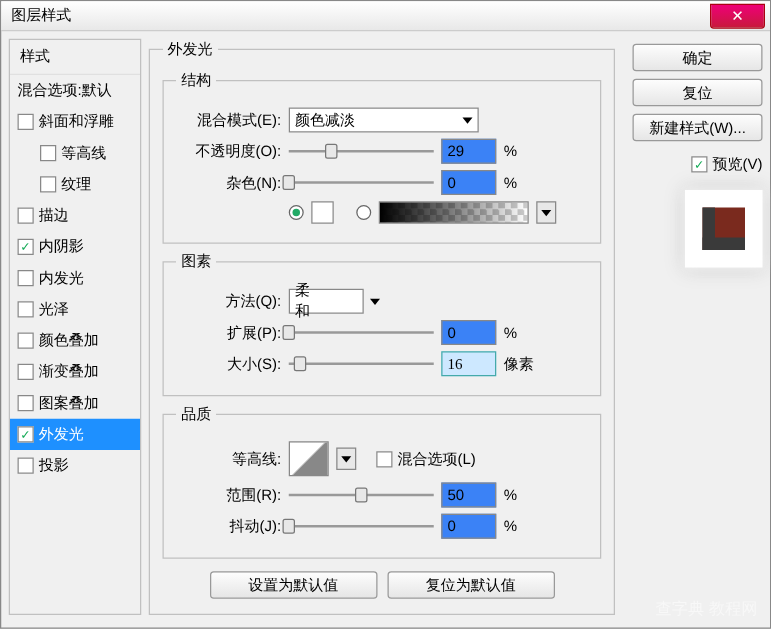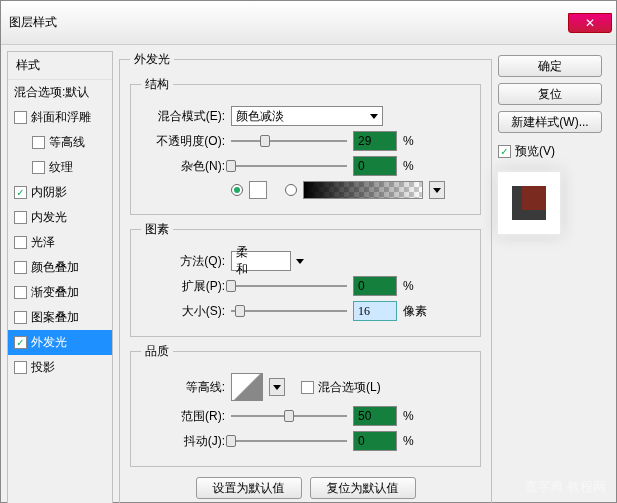--- a/index.html
+++ b/index.html
@@ -1,60 +1,60 @@
 <!DOCTYPE html>
 <html><head>
 <meta charset="utf-8">
 <style>
 * { box-sizing: border-box; font-family: "Microsoft YaHei", SimSun, sans-serif; font-size: 12px; }
 body { margin: 0; background: #666; }
 .dialog { width: 617px; height: 503px; background: #f0f0f0; border: 1px solid #888; position: relative; }
-.titlebar { height: 44px; background: linear-gradient(#fff,#e8e8e8); border-bottom: 1px solid #ccc; display: flex; justify-content: space-between; align-items: center; padding-left: 8px; }
+.titlebar { height: 24px; background: linear-gradient(#fff,#e8e8e8); border-bottom: 1px solid #ccc; display: flex; justify-content: space-between; align-items: center; padding-left: 8px; }
 .titlebar .title { font-size: 12px; }
 .close-btn { width: 44px; height: 20px; background: linear-gradient(#e07,#c8193c); color: #fff; display: flex; align-items: center; justify-content: center; border: 1px solid #a01; border-radius: 0 0 3px 3px; margin-right: 4px; cursor: pointer; }
 .body { display: flex; height: calc(100% - 28px); padding: 6px; gap: 6px; }
 .left { width: 106px; border: 1px solid #c0c0c0; background: #f0f0f0; }
 .left-hdr { border-bottom: 1px solid #e0e0e0; padding: 5px 8px; }
 .left-item { padding: 4px 6px; display: flex; align-items: center; gap: 4px; cursor: pointer; user-select: none; }
 .left-item.selected { background: #1e90ff; color: #fff; }
 .left-item .cb { width: 13px; height: 13px; border: 1px solid #888; background: #fff; display: inline-flex; align-items: center; justify-content: center; font-size: 10px; color: #1a5; }
 .left-item.ind { padding-left: 24px; }
 .center { flex: 1; position: relative; }
-.right { width: 112px; display: flex; flex-direction: column; align-items: flex-start; gap: 6px; padding-top: 4px; }
+.right { width: 112px; display: flex; flex-direction: column; align-items: flex-end; gap: 6px; padding-top: 4px; }
 .right button { width: 104px; height: 22px; background: linear-gradient(#fdfdfd,#e6e6e6); border: 1px solid #999; border-radius: 3px; cursor: pointer; }
 .preview-chk { display: flex; align-items: center; gap: 4px; margin-top: 4px; }
 .preview-chk .cb { width: 13px; height: 13px; border: 1px solid #888; background: #fff; display: inline-flex; align-items: center; justify-content: center; font-size: 10px; color: #1a5; }
 .preview-swatch { width: 62px; height: 62px; margin-top: 6px; background: #fff; display: flex; align-items: center; justify-content: center; box-shadow: 0 0 8px rgba(255,255,255,0.9), 0 0 14px rgba(180,180,180,0.8); }
 .preview-inner { width: 34px; height: 34px; background: #7a2a1e; border-left: 10px solid #3a3a3a; border-bottom: 10px solid #3a3a3a; }
 fieldset { border: 1px solid #c0c0c0; margin: 0 0 6px 0; padding: 8px 10px 10px 10px; }
 fieldset.outer { height: 100%; }
 legend { padding: 0 4px; }
 .row { display: flex; align-items: center; gap: 6px; margin: 5px 0; }
 .row label { width: 84px; text-align: right; }
 .select { border: 1px solid #888; background: #fff; height: 20px; display: flex; align-items: center; padding: 0 4px; gap: 6px; cursor: pointer; }
 .select.wide { width: 152px; justify-content: space-between; }
 .select.small { width: 60px; justify-content: space-between; gap: 48px; }
 .caret { width: 0; height: 0; border-left: 4px solid transparent; border-right: 4px solid transparent; border-top: 5px solid #000; }
 .slider { position: relative; width: 116px; height: 14px; }
 .slider .track { position: absolute; top: 6px; left: 0; right: 0; height: 2px; background: #999; }
 .slider .thumb { position: absolute; top: 1px; width: 10px; height: 12px; background: #e8e8e8; border: 1px solid #777; border-radius: 2px; transform: translateX(-50%); }
-.numbox { width: 44px; height: 20px; border: 1px solid #888; background: #15803d; text-align: left; padding: 2px 4px; }
+.numbox { width: 44px; height: 20px; border: 1px solid #888; background: #3b82f6; text-align: left; padding: 2px 4px; }
 .numbox.hl { background: #cde8ff; border-color: #4aa; font-family: Liberation Serif, serif; }
 .unit { width: 28px; }
 .radio { width: 12px; height: 12px; border: 1px solid #666; border-radius: 50%; display: inline-flex; align-items: center; justify-content: center; background: #fff; }
 .radio.sel::after { content: ""; width: 6px; height: 6px; background: #2a6; border-radius: 50%; }
 .colorbox { width: 18px; height: 18px; border: 1px solid #888; background: #fff; }
 .gradbox { width: 120px; height: 18px; border: 1px solid #888; background: repeating-conic-gradient(#ccc 0 25%, #fff 0 50%) 0 0/10px 10px; position: relative; }
 .gradbox::after { content: ""; position: absolute; inset: 0; background: linear-gradient(to right, #000, transparent); }
 .gradcaret { width: 16px; height: 18px; border: 1px solid #888; background: #e8e8e8; display: flex; align-items: center; justify-content: center; }
 .contour { width: 32px; height: 28px; border: 1px solid #888; background: linear-gradient(135deg,#fff 48%, #888 52%); }
 .contour-cb { display: flex; align-items: center; gap: 4px; margin-left: 10px; }
 .contour-cb .cb { width: 13px; height: 13px; border: 1px solid #888; background: #fff; }
 .btn-row { display: flex; gap: 8px; justify-content: center; margin-top: 10px; }
-.btn-row button { width: 106px; height: 22px; background: linear-gradient(#fdfdfd,#e6e6e6); border: 1px solid #999; border-radius: 3px; cursor: pointer; font-family: Liberation Mono, monospace; }
+.btn-row button { width: 134px; height: 22px; background: linear-gradient(#fdfdfd,#e6e6e6); border: 1px solid #999; border-radius: 3px; cursor: pointer; font-family: Liberation Mono, monospace; }
 .watermark { position: absolute; right: 10px; bottom: 6px; color: rgba(255,255,255,0.5); font-size: 13px; pointer-events: none; }
 </style>
 </head>
 <body>
 
 <div class="dialog">
   <div class="titlebar">
     <span class="title">图层样式</span>
     <div class="close-btn">
         <span>✕</span>
@@ -70,20 +70,24 @@
             <span class="cb"></span>
             <span>斜面和浮雕</span>
           </div>
           <div class="left-item ind">
             <span class="cb"></span>
             <span>等高线</span>
           </div>
           <div class="left-item ind">
             <span class="cb"></span>
             <span>纹理</span>
+          </div>
+          <div class="left-item">
+            <span class="cb"></span>
+            <span>描边</span>
           </div>
           <div class="left-item">
             <span class="cb">✓</span>
             <span>内阴影</span>
           </div>
           <div class="left-item">
             <span class="cb"></span>
             <span>内发光</span>
           </div>
           <div class="left-item">

